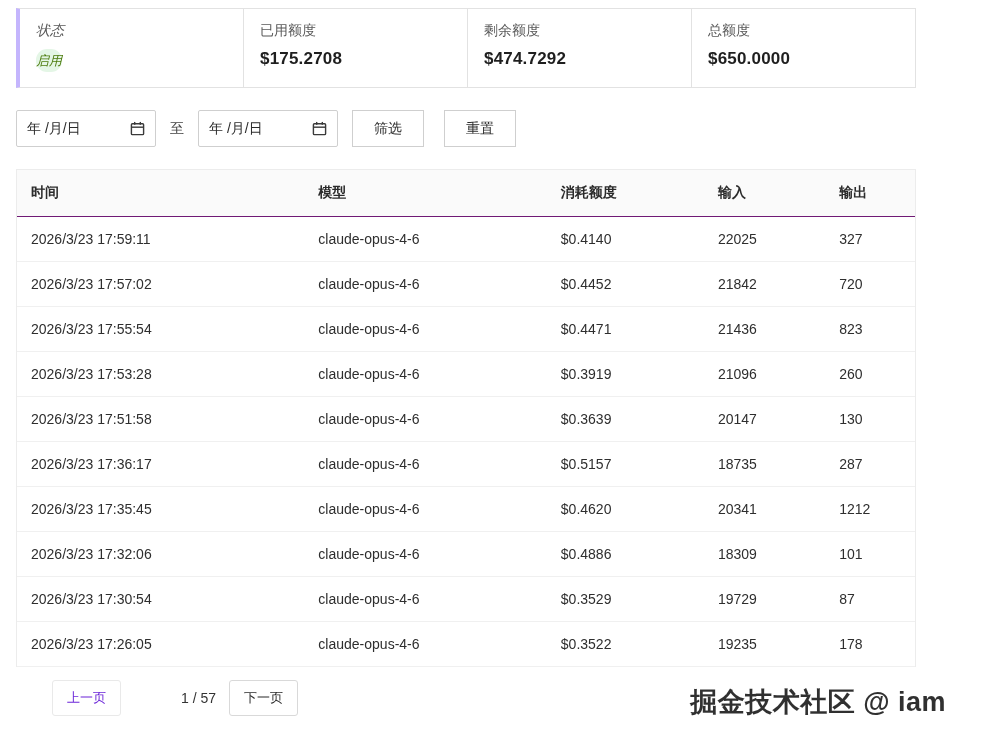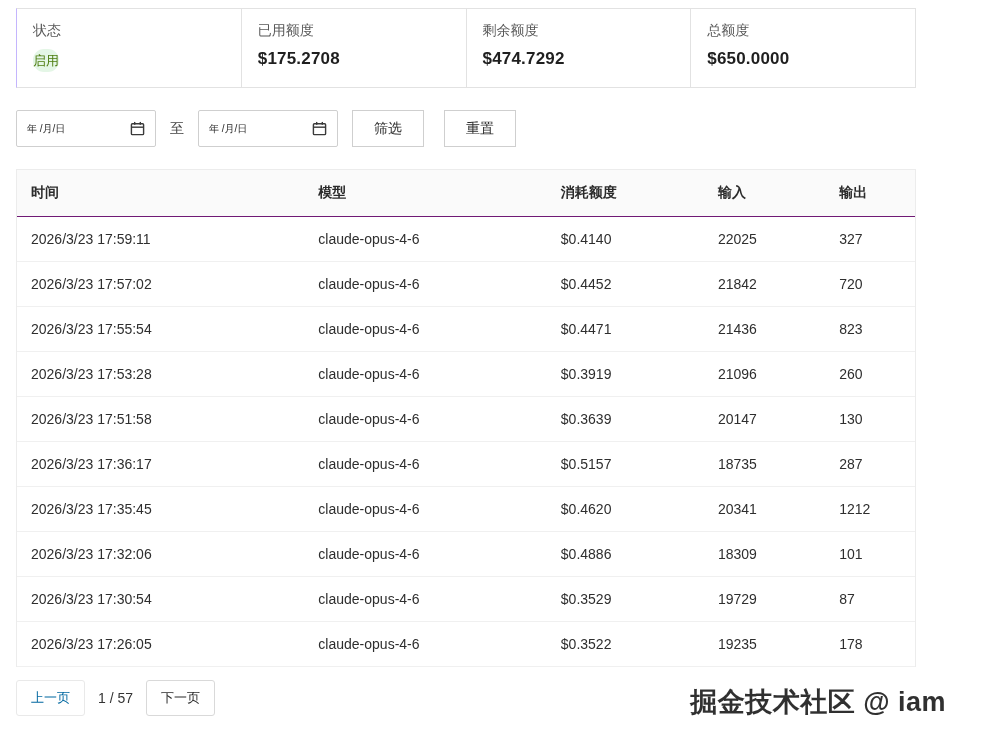--- a/index.html
+++ b/index.html
@@ -12,34 +12,34 @@
     overflow:hidden;
   }
   .page { padding:8px 16px 0 16px; }
 
   
   .stats-row { display:flex; width:900px; }
   .stat-card {
     flex:1; border:1px solid #e2e2e2; border-left:none;
     padding:13px 16px; height:80px; background:#fff;
   }
-  .stat-card:first-child { border-left:1px solid #c4b5fd; }
+  .stat-card:first-child { border-left:4px solid #c4b5fd;font-style:italic; }
   .stat-label { font-size:14px; color:#595959; margin-bottom:9px; }
   .stat-value { font-size:17px; font-weight:700; color:#1f1f1f; letter-spacing:.2px; }
   .badge {
     display:inline-block; background:#e4f6e6; color:#4d7c0f;
     font-size:13px; line-height:1; padding:5px 0; border-radius:11px;
   }
 
   
   .filter-row { margin-top:22px; display:flex; align-items:center; gap:14px; }
   .date-input {
     width:140px; height:37px; border:1px solid #cfcfcf; border-radius:2px;
     display:flex; align-items:center; justify-content:space-between;
-    padding:0 10px; font-size:10px; color:#2b2b2b; background:#fff; cursor:default;
+    padding:0 10px; font-size:14px; color:#2b2b2b; background:#fff; cursor:default;
   }
   .cal-icon { display:flex; align-items:center; }
   .to-label { font-size:14px; color:#444; }
   .btn {
     height:37px; padding:0 21px; background:#fff; border:1px solid #cfcfcf;
     border-radius:0; font-size:14px; color:#2b2b2b; cursor:pointer;
     font-family:inherit;
   }
   .btn + .btn { margin-left:6px;font-family:Liberation Serif, serif; }
 
@@ -53,22 +53,22 @@
   tbody td {
     padding:14px; border-bottom:1px solid #f0f0f0; color:#2e2e2e; white-space:nowrap;
   }
 
   
   .pagination { margin-top:13px; display:flex; align-items:center; gap:13px; }
   .page-btn {
     padding:8px 14px; font-size:13px; border:1px solid #d9d9d9; background:#fff;
     border-radius:3px; color:#2b2b2b; cursor:pointer; font-family:inherit;
   }
-  .page-btn.disabled { color:#0369a1; border-color:#e9e9e9; cursor:default; }
-  .page-info { font-size:14px; color:#333; }
+  .page-btn.disabled { color:#6d28d9; border-color:#e9e9e9; cursor:default;margin-left:36px; }
+  .page-info { font-size:14px; color:#333;margin-left:47px; }
 
   
   .watermark {
     position:absolute; right:38px; bottom:14px;
     font-size:27px; font-weight:700; color:rgba(25,25,25,0.9);
     letter-spacing:.5px; pointer-events:none;
   }
 </style>
 </head>
 <body>

